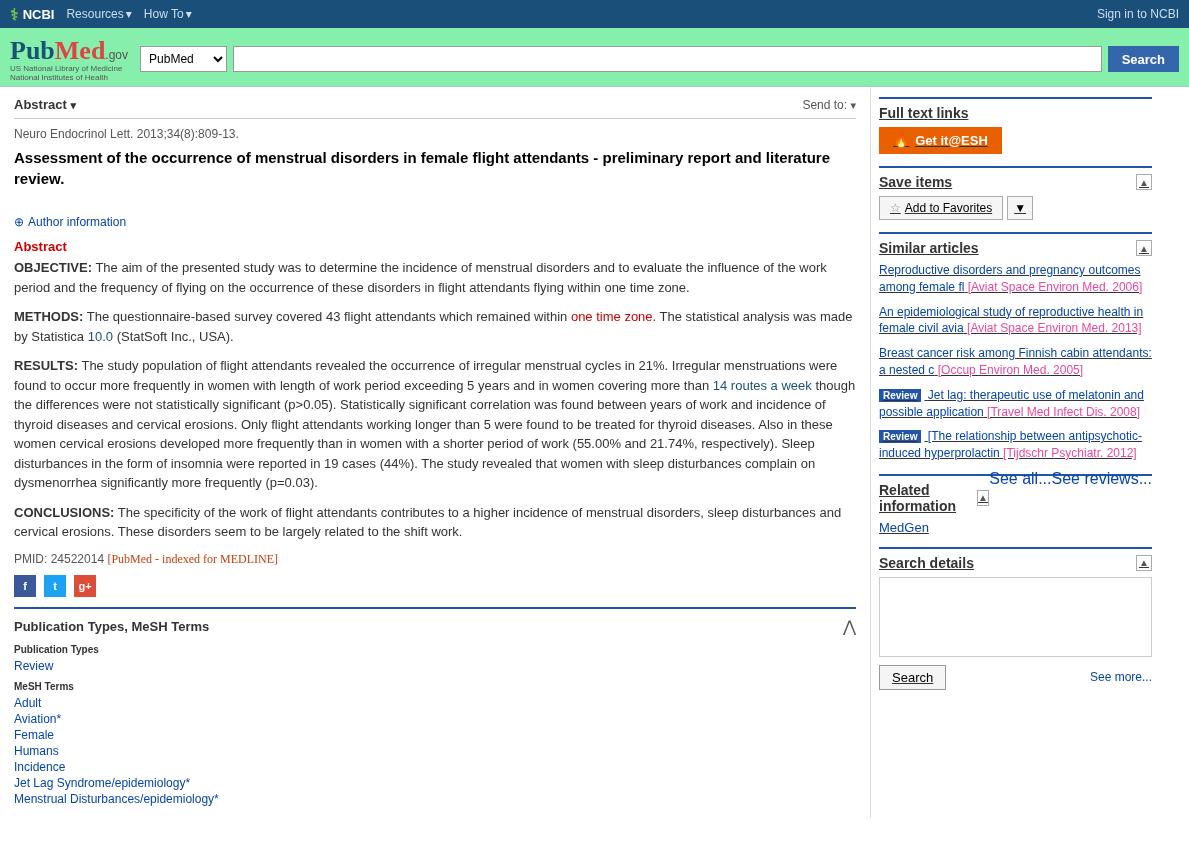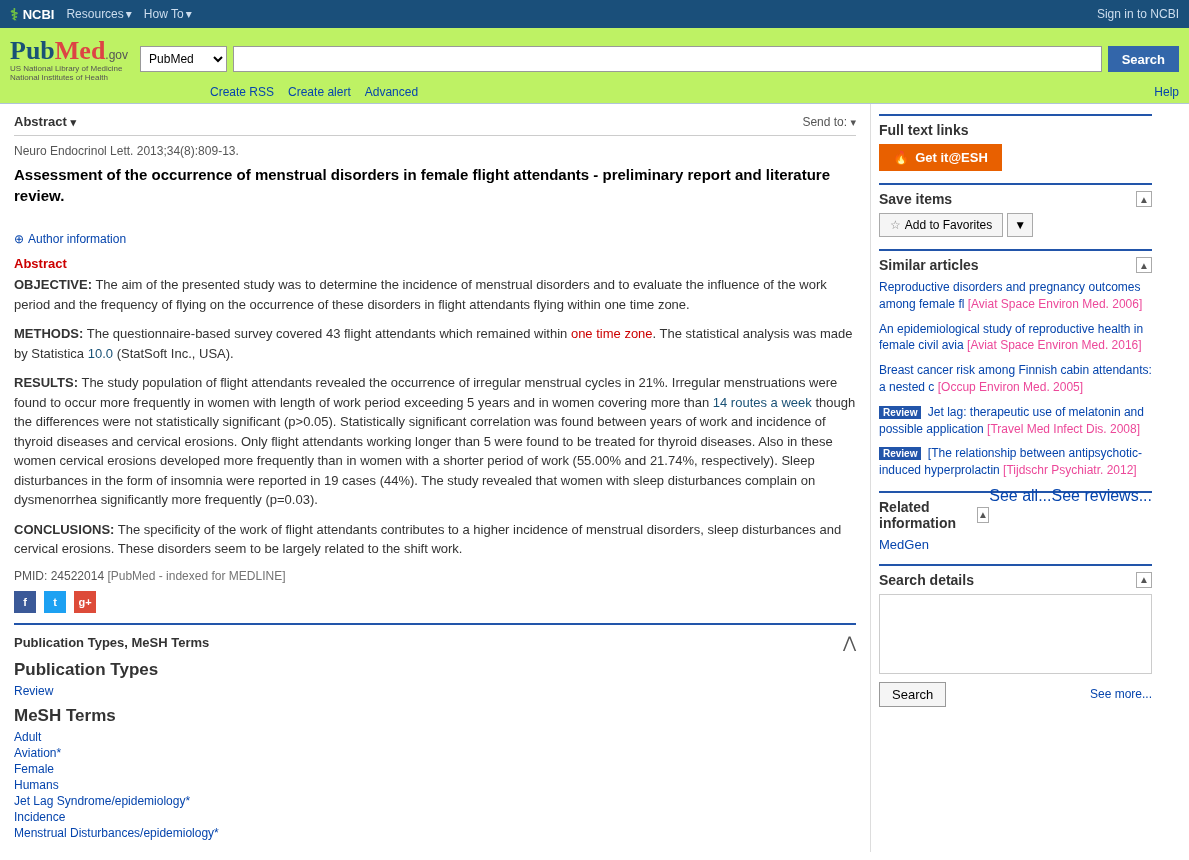--- a/index.html
+++ b/index.html
@@ -15,21 +15,21 @@
       justify-content: space-between;
     }
     #top-bar-left { display: flex; align-items: center; gap: 12px; }
     .ncbi-logo { color: #fff; font-size: 13px; font-weight: bold; display: flex; align-items: center; gap: 4px; }
     .ncbi-logo .leaf { color: #6dbd45; font-size: 16px; }
     .nav-link { color: #cde; font-size: 12px; cursor: pointer; display: flex; align-items: center; gap: 2px; }
     .sign-in-link { color: #cde; font-size: 12px; cursor: pointer; }
 
     
     #search-bar-area {
-      background: #bef264;
+      background: #86efac;
       padding: 8px 10px 4px 10px;
       border-bottom: 1px solid #b0c4d8;
     }
     #search-top-row { display: flex; align-items: center; gap: 6px; }
     .pubmed-logo { display: flex; flex-direction: column; margin-right: 6px; }
     .db-select {
       height: 26px; font-size: 12px; border: 1px solid #999; background: #fff; padding: 0 4px;
       cursor: pointer;
     }
     #search-input {
@@ -75,21 +75,21 @@
     .author-link { color: #0645ad; text-decoration: none; cursor: pointer; }
     .author-info-toggle { color: #0645ad; font-size: 12px; cursor: pointer; display: flex; align-items: center; gap: 4px; margin-bottom: 10px; }
 
     
     .section-title { color: #c00; font-size: 13px; font-weight: bold; margin-bottom: 4px; }
     .abstract-text { font-size: 13px; line-height: 1.5; margin-bottom: 10px; }
     .abstract-text .label { font-weight: bold; }
 
     
     .pmid-line { font-size: 12px; color: #555; margin-top: 8px; margin-bottom: 8px; }
-    .pmid-link { color: #737373; cursor: pointer; }
+    .pmid-link { color: #c2410c; cursor: pointer; font-family: Liberation Serif, serif; }
 
     
     .social-icons { display: flex; gap: 8px; margin-bottom: 10px; }
     .social-icon { width: 22px; height: 22px; border: 1px solid #aaa; display: flex; align-items: center; justify-content: center; font-size: 11px; cursor: pointer; color: #333; font-weight: bold; }
     .fb { background: #3b5998; color: #fff; border-color: #3b5998; }
     .tw { background: #1da1f2; color: #fff; border-color: #1da1f2; }
     .gp { background: #dd4b39; color: #fff; border-color: #dd4b39; }
 
     
     #pub-types-section {
@@ -98,32 +98,32 @@
       margin-top: 8px;
     }
     #pub-types-header {
       display: flex;
       justify-content: space-between;
       align-items: center;
       margin-bottom: 8px;
     }
     .section-header { font-size: 13px; font-weight: bold; color: #333; text-align: center; }
     .collapse-icon { color: #555; cursor: pointer; font-size: 16px; }
-    .subsection-title { font-size: 17px; font-weight: bold; color: #333; margin-top: 8px; margin-bottom: 4px; }
+    .subsection-title { font-size: 10px; font-weight: bold; color: #333; margin-top: 8px; margin-bottom: 4px; }
     .term-link { color: #0645ad; font-size: 12px; cursor: pointer; display: block; margin-bottom: 2px; text-decoration: none; }
 
     
     #right-sidebar {
       width: 290px;
       min-width: 290px;
       padding: 10px 8px;
       border-left: 1px solid #ddd;
     }
 
-    .sidebar-section { margin-bottom: 12px; border-top: 2px solid #2255aa; padding-top: 6px; }
+    .sidebar-section { margin-bottom: 12px; border-top: 2px solid #2255aa; padding-top: 6px; text-decoration: underline; }
     .sidebar-section-title { font-size: 14px; font-weight: bold; color: #333; margin-bottom: 6px; display: flex; justify-content: space-between; align-items: center; }
 
     
     #fulltext-btn {
       background: #e86000;
       color: #fff;
       border: none;
       padding: 6px 14px;
       font-size: 13px;
       cursor: pointer;
@@ -240,27 +240,20 @@
       <option>PubMed</option>
       <option>Protein</option>
       <option>Nucleotide</option>
       <option>Structure</option>
       <option>Genome</option>
       <option>Books</option>
     </select>
     <input type="text" id="search-input" style="">
     <button id="search-btn">Search</button>
   </div>
-  <div id="search-links">
-    <a class="search-link">Create RSS</a>
-    <a class="search-link">Create alert</a>
-    <a class="search-link">Advanced</a>
-    <span style="flex:1;"></span>
-    <a class="search-link" id="help-link">Help</a>
-  </div>
 </div>
 
 <div id="main-layout">
 
   <div id="content-area">
 
     <div id="abstract-header">
       <span class="abstract-toggle">
         <span>Abstract</span>
         <span style="font-size:11px;">▾</span>
@@ -321,22 +314,22 @@
       </div>
 
       <div class="subsection-title">Publication Types</div>
       <a class="term-link">Review</a>
 
       <div class="subsection-title">MeSH Terms</div>
       <a class="term-link">Adult</a>
       <a class="term-link">Aviation*</a>
       <a class="term-link">Female</a>
       <a class="term-link">Humans</a>
+      <a class="term-link">Incidence</a>
       <a class="term-link">Jet Lag Syndrome/epidemiology*</a>
-      <a class="term-link">Incidence</a>
       <a class="term-link">Menstrual Disturbances/epidemiology*</a>
     </div>
   </div>
 
   <div id="right-sidebar">
 
     <div class="sidebar-section">
       <div class="sidebar-section-title">
         <span>Full text links</span>
       </div>
@@ -366,21 +359,21 @@
         <button class="scroll-up-btn">▲</button>
       </div>
 
       <div class="similar-article">
         <a class="article-link">Reproductive disorders and pregnancy outcomes among female fl</a>
         <span class="article-journal"> [Aviat Space Environ Med. 2006]</span>
       </div>
 
       <div class="similar-article">
         <a class="article-link">An epidemiological study of reproductive health in female civil avia</a>
-        <span class="article-journal"> [Aviat Space Environ Med. 2016]</span>
+        <span class="article-journal"> [Aviat Space Environ Med. 2013]</span>
       </div>
 
       <div class="similar-article">
         <a class="article-link">Breast cancer risk among Finnish cabin attendants: a nested c</a>
         <span class="article-journal"> [Occup Environ Med. 2005]</span>
       </div>
 
       <div class="similar-article">
         <span class="review-badge">Review</span>
         <a class="article-link">Jet lag: therapeutic use of melatonin and possible application</a>

